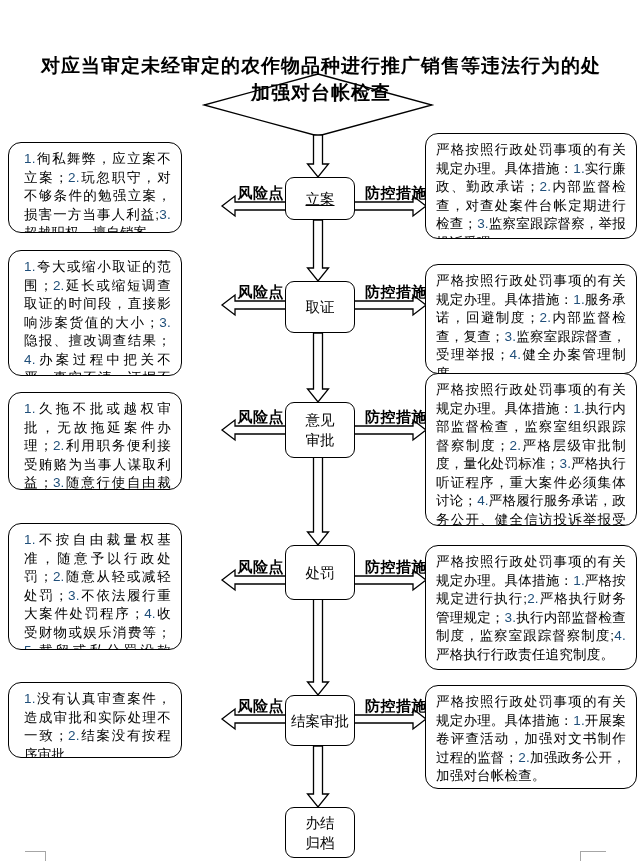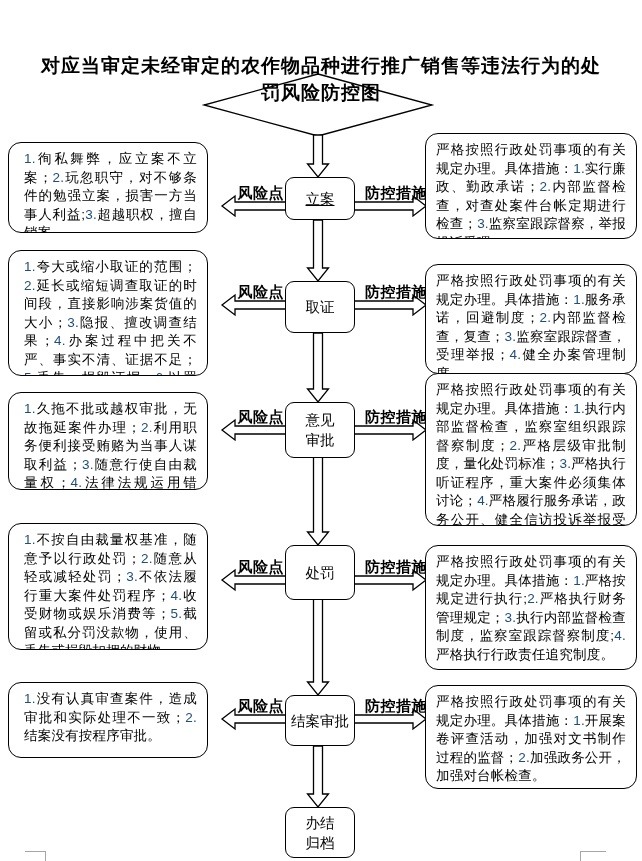--- a/index.html
+++ b/index.html
@@ -10,21 +10,21 @@
          font-size:19px;font-weight:bold;line-height:27px;letter-spacing:1px;z-index:2;margin-top:44px;}
   .diamond-label{position:absolute;left:248px;top:96px;width:140px;text-align:center;
          font-size:14px;letter-spacing:1px;z-index:2;}
   .node{position:absolute;left:285px;width:70px;background:#fff;border:1.4px solid #000;
         border-radius:9px;display:flex;align-items:center;justify-content:center;
         text-align:center;font-size:14.5px;line-height:20px;white-space:pre-line;
         z-index:2;box-sizing:border-box;}
   .sidebox{position:absolute;background:#fff;border:1.4px solid #000;border-radius:13px;
         box-sizing:border-box;padding:7px 10px;font-size:13.5px;line-height:18.5px;
         letter-spacing:0.2px;z-index:2;overflow:hidden;text-align:justify;}
-  .lbox{left:8px;width:200px;padding-left:15px;}
+  .lbox{left:8px;width:174px;padding-left:15px;}
   .rbox{left:425px;width:212px;}
   .flabel{position:absolute;font-weight:bold;font-size:15px;letter-spacing:0.5px;z-index:2;}
   .lbl-risk{left:226px;width:58px;text-align:right;}
   .lbl-ctrl{left:357px;width:70px;text-align:right;}
   .num{color:var(--num,#1f4e79);}
   .corner{position:absolute;z-index:2;}
   .corner-bl{left:25px;top:851px;width:20px;height:10px;
         border-top:1px solid #a6a6a6;border-right:1px solid #a6a6a6;}
   .corner-br{left:580px;top:851px;width:25px;height:10px;
         border-top:1px solid #a6a6a6;border-left:1px solid #a6a6a6;}
@@ -55,21 +55,21 @@
       <polygon points="354,202 413,202 413,196 426,206 413,216 413,210 354,210"></polygon>
       <polygon points="354,301 413,301 413,295 426,305 413,315 413,309 354,309"></polygon>
       <polygon points="354,426 413,426 413,420 426,430 413,440 413,434 354,434"></polygon>
       <polygon points="354,576 413,576 413,570 426,580 413,590 413,584 354,584"></polygon>
       <polygon points="354,715 413,715 413,709 426,719 413,729 413,723 354,723"></polygon>
     </g>
   </svg>
 
   <div class="title">
     <div>对应当审定未经审定的农作物品种进行推广销售等违法行为的处</div>
-    <div>罚风险防控图</div>
+    <div>加强对台帐检查</div>
   </div>
 
 
   <div class="node" style="top:177px;height:43px;text-decoration:underline;">立案</div>
   <div class="node" style="top:281px;height:52px;">取证</div>
   <div class="node" style="top:402px;height:56px;">意见
 审批</div>
   <div class="node" style="top:545px;height:55px;">处罚</div>
   <div class="node" style="top:695px;height:51px;">结案审批</div>
   <div class="node" style="top:807px;height:51px;">办结

